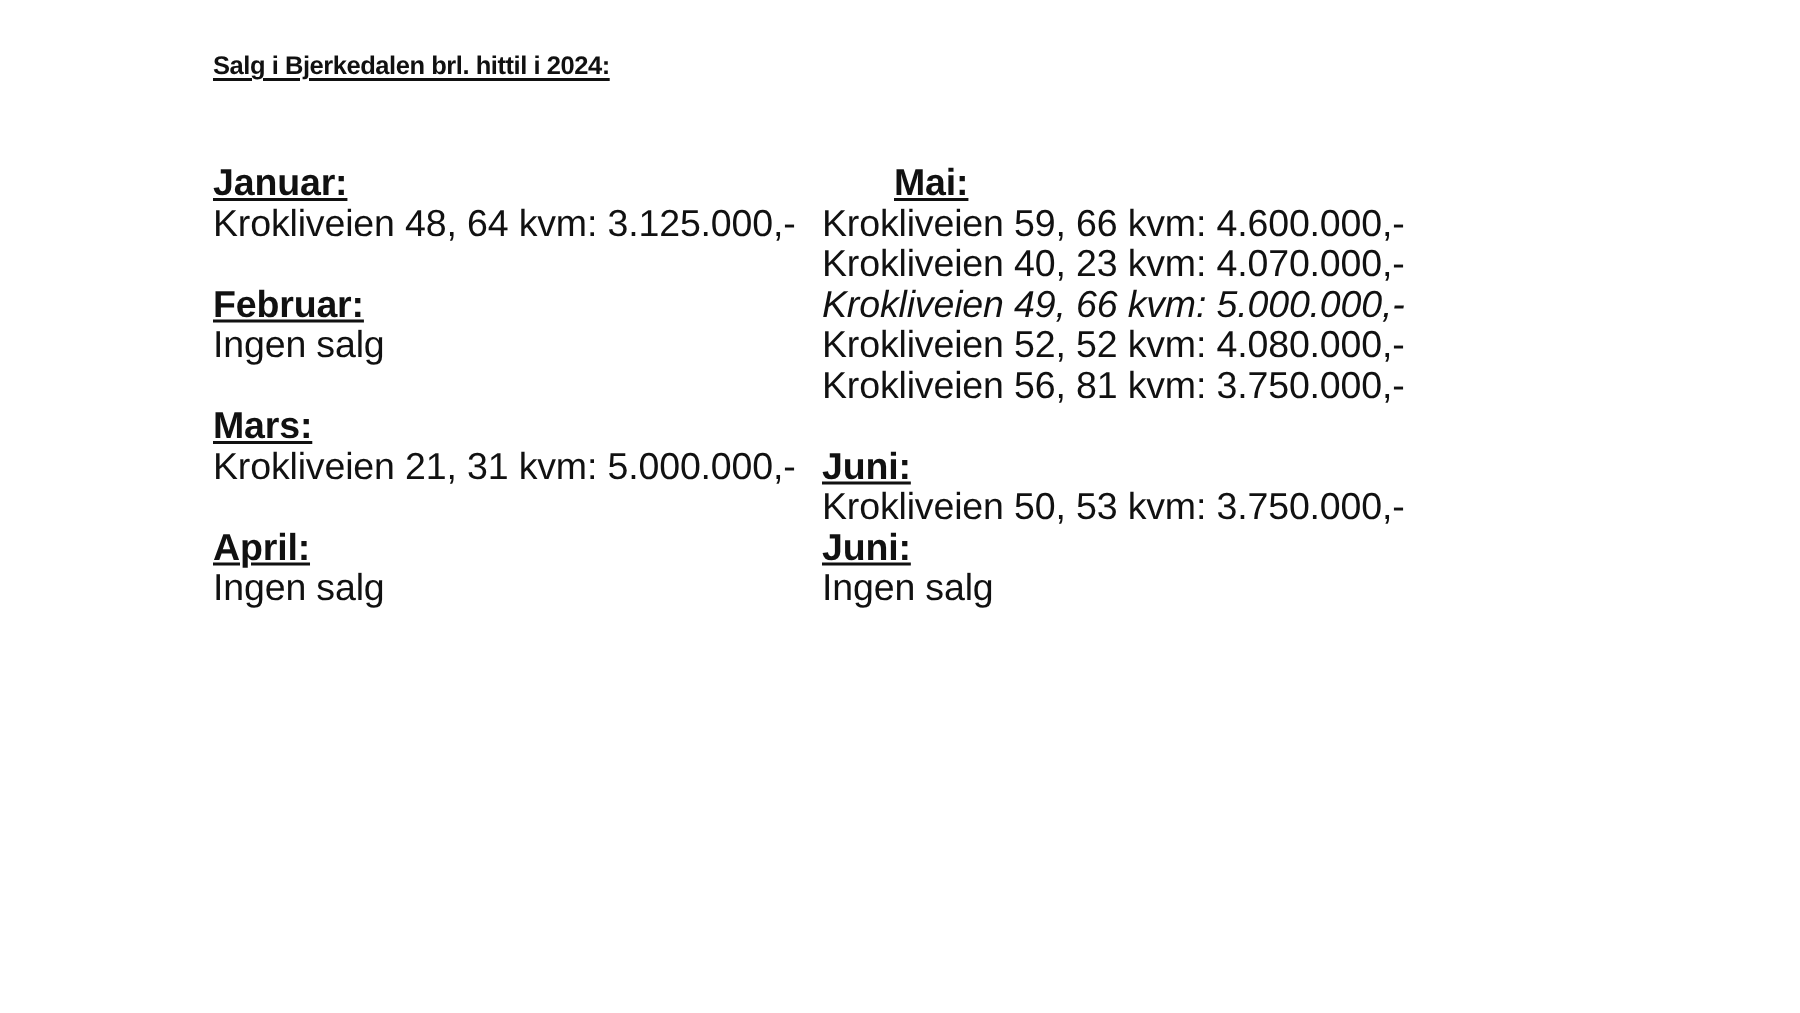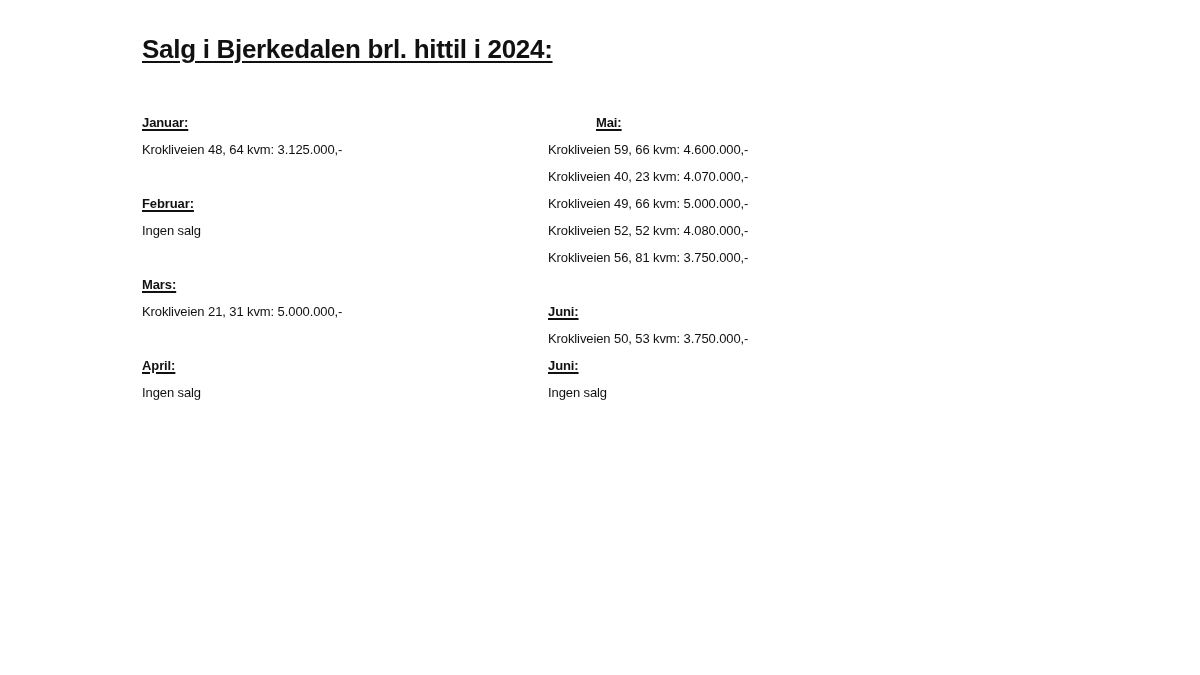--- a/index.html
+++ b/index.html
@@ -12,31 +12,31 @@
       height: 675px;
       position: relative;
       overflow: hidden;
       font-family: "Liberation Sans", "DejaVu Sans", sans-serif;
       color: #111111;
     }
     .title {
       position: absolute;
       left: 142px;
       top: 34px;
-      font-size: 26px;
+      font-size: 17px;
       font-weight: bold;
       text-decoration: underline;
       text-decoration-thickness: 2px;
       text-underline-offset: 3px;
       letter-spacing: -0.3px;
       white-space: nowrap;
     }
     .line {
       position: absolute;
-      font-size: 13px;
+      font-size: 25px;
       line-height: 27px;
       white-space: nowrap;
       letter-spacing: -0.1px;
     }
     .heading {
       font-weight: bold;
       text-decoration: underline;
       text-decoration-thickness: 2px;
       text-underline-offset: 2px;
     }
@@ -60,21 +60,21 @@
     <div class="line col-left" style="top:298px;">Krokliveien 21, 31 kvm: 5.000.000,-</div>
 
     <div class="line heading col-left" style="top:352px;">April:</div>
     <div class="line col-left" style="top:379px;">Ingen salg</div>
   </div>
 
   <div>
     <div class="line heading col-right" style="top:109px;margin-left:48px;">Mai:</div>
     <div class="line col-right" style="top:136px;">Krokliveien 59, 66 kvm: 4.600.000,-</div>
     <div class="line col-right" style="top:163px;">Krokliveien 40, 23 kvm: 4.070.000,-</div>
-    <div class="line col-right" style="top:190px;">Krokliveien 49, 66 kvm: 5.000.000,-</div>
+    <div class="line col-right" style="top:190px;font-style:italic;">Krokliveien 49, 66 kvm: 5.000.000,-</div>
     <div class="line col-right" style="top:217px;">Krokliveien 52, 52 kvm: 4.080.000,-</div>
     <div class="line col-right" style="top:244px;">Krokliveien 56, 81 kvm: 3.750.000,-</div>
 
     <div class="line heading col-right" style="top:298px;">Juni:</div>
     <div class="line col-right" style="top:325px;">Krokliveien 50, 53 kvm: 3.750.000,-</div>
 
     <div class="line heading col-right" style="top:352px;">Juni:</div>
     <div class="line col-right" style="top:379px;">Ingen salg</div>
   </div>
 </div>

